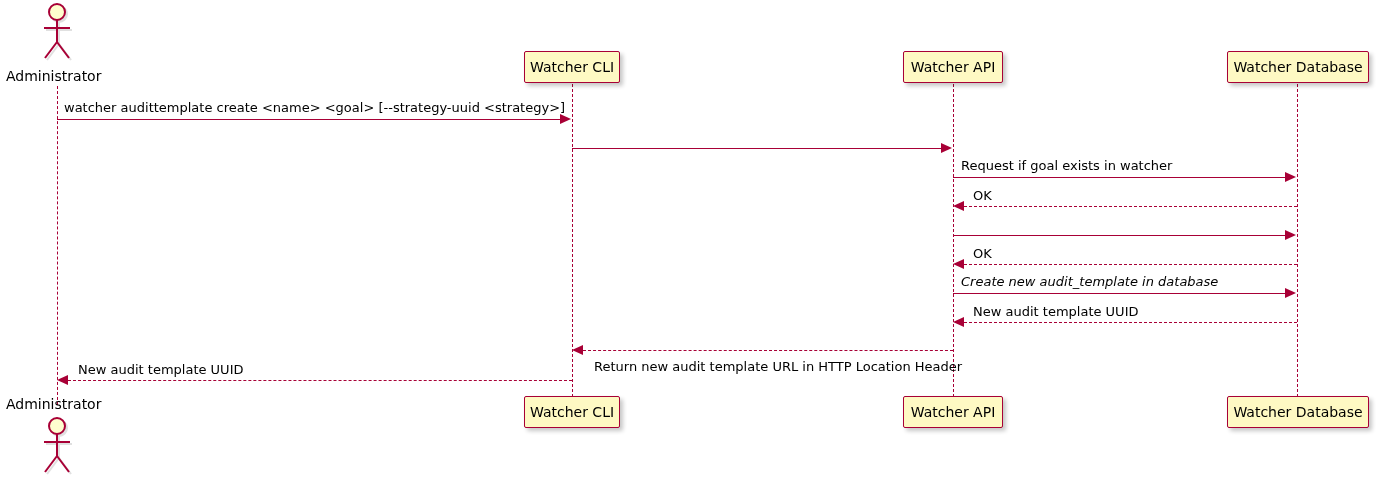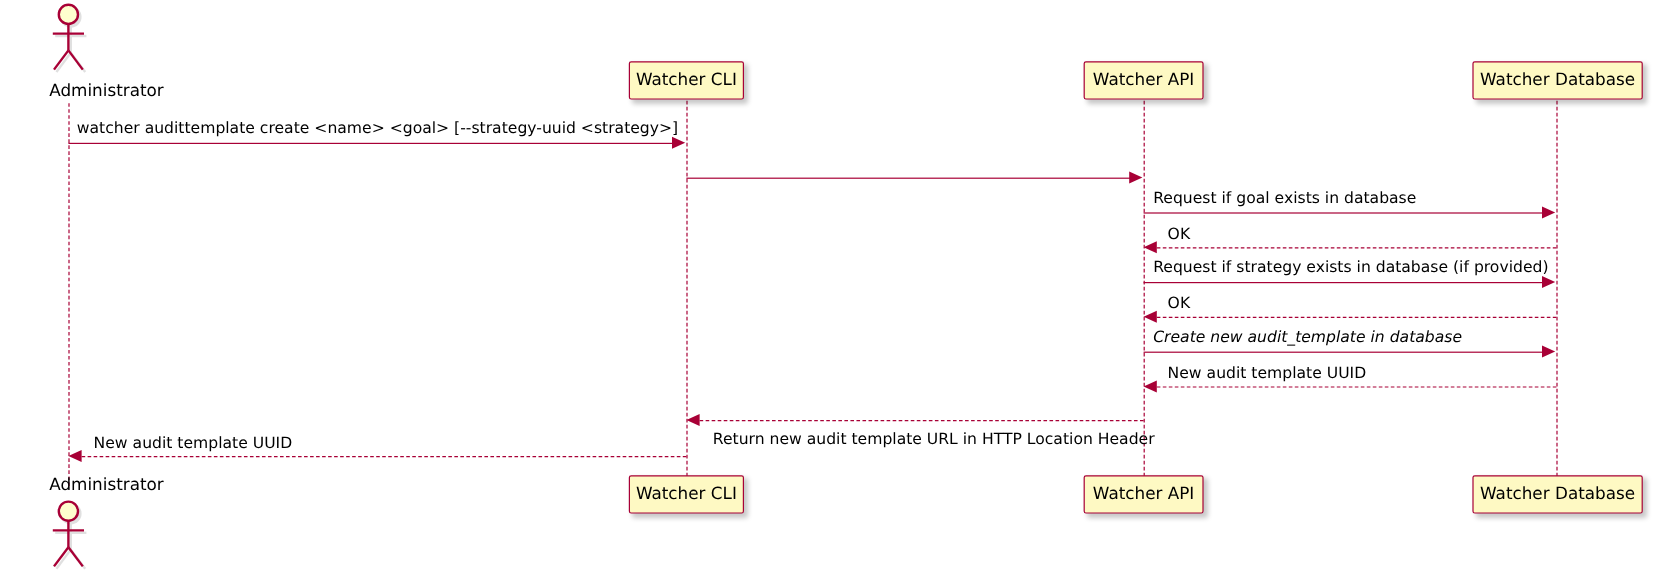--- a/index.html
+++ b/index.html
@@ -34,21 +34,20 @@
     color: #000000;
     font-size: 14px;
     white-space: nowrap;
     padding: 0 10px;
   }
   .actor-label {
     position: absolute;
     font-size: 14px;
     color: #000000;
     white-space: nowrap;
-    margin-left: 35px;
   }
   .actor-fig {
     position: absolute;
   }
   .msg-line {
     position: absolute;
     height: 0;
     border-top: 1.5px solid #A80036;
   }
   .msg-line.dotted {
@@ -114,29 +113,28 @@
     <span>Watcher Database</span>
   </div>
 
   <div class="msg-label" style="left:64px; top:100px;">watcher audittemplate create &lt;name&gt; &lt;goal&gt; [--strategy-uuid &lt;strategy&gt;]</div>
   <div class="msg-line" style="left:57px; top:119px; width:504px;"></div>
   <div class="arrow right" style="left:560px; top:114px;"></div>
 
   <div class="msg-line" style="left:572px; top:148px; width:370px;"></div>
   <div class="arrow right" style="left:941px; top:143px;"></div>
 
-  <div class="msg-label" style="left:961px; top:158px;">Request if goal exists in database</div>
+  <div class="msg-label" style="left:961px; top:158px;">Request if goal exists in watcher</div>
   <div class="msg-line" style="left:953px; top:177px; width:333px;"></div>
   <div class="arrow right" style="left:1285px; top:172px;"></div>
 
   <div class="msg-label" style="left:973px; top:188px;">OK</div>
   <div class="msg-line dotted" style="left:964px; top:206px; width:333px;"></div>
   <div class="arrow left" style="left:953px; top:201px;"></div>
 
-  <div class="msg-label" style="left:961px; top:216px;">Request if strategy exists in database (if provided)</div>
   <div class="msg-line" style="left:953px; top:235px; width:333px;"></div>
   <div class="arrow right" style="left:1285px; top:230px;"></div>
 
   <div class="msg-label" style="left:973px; top:246px;">OK</div>
   <div class="msg-line dotted" style="left:964px; top:264px; width:333px;"></div>
   <div class="arrow left" style="left:953px; top:259px;"></div>
 
   <div class="msg-label" style="left:961px; top:274px;font-style:italic;">Create new audit_template in database</div>
   <div class="msg-line" style="left:953px; top:293px; width:333px;"></div>
   <div class="arrow right" style="left:1285px; top:288px;"></div>

